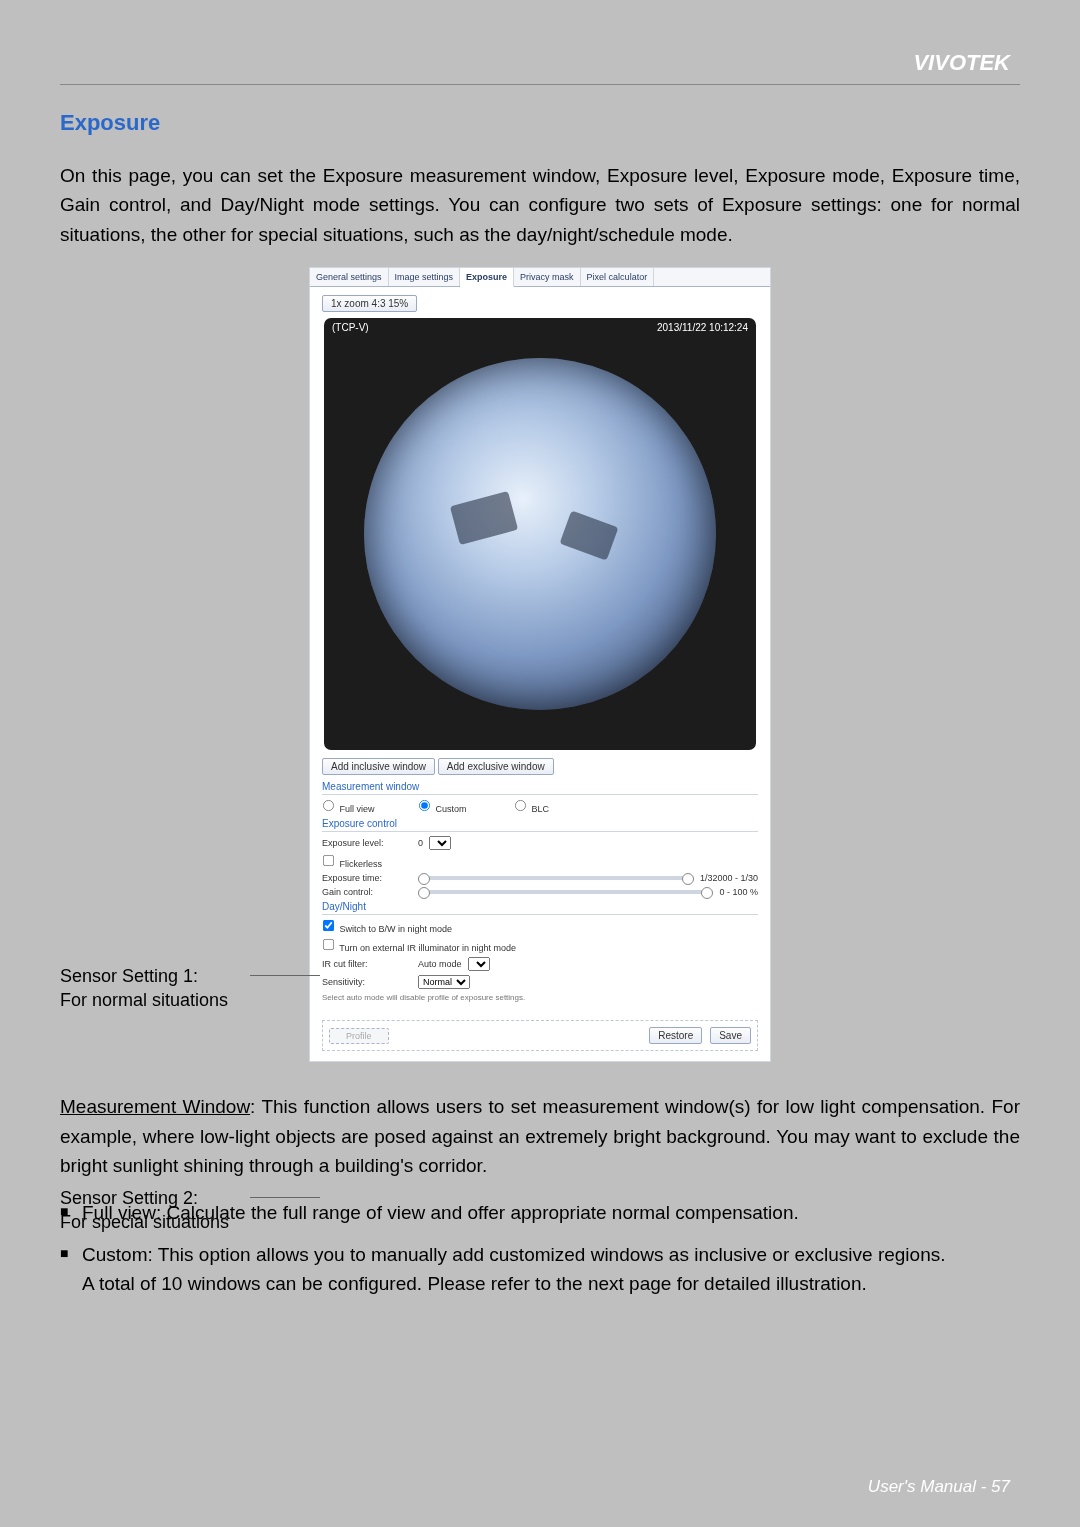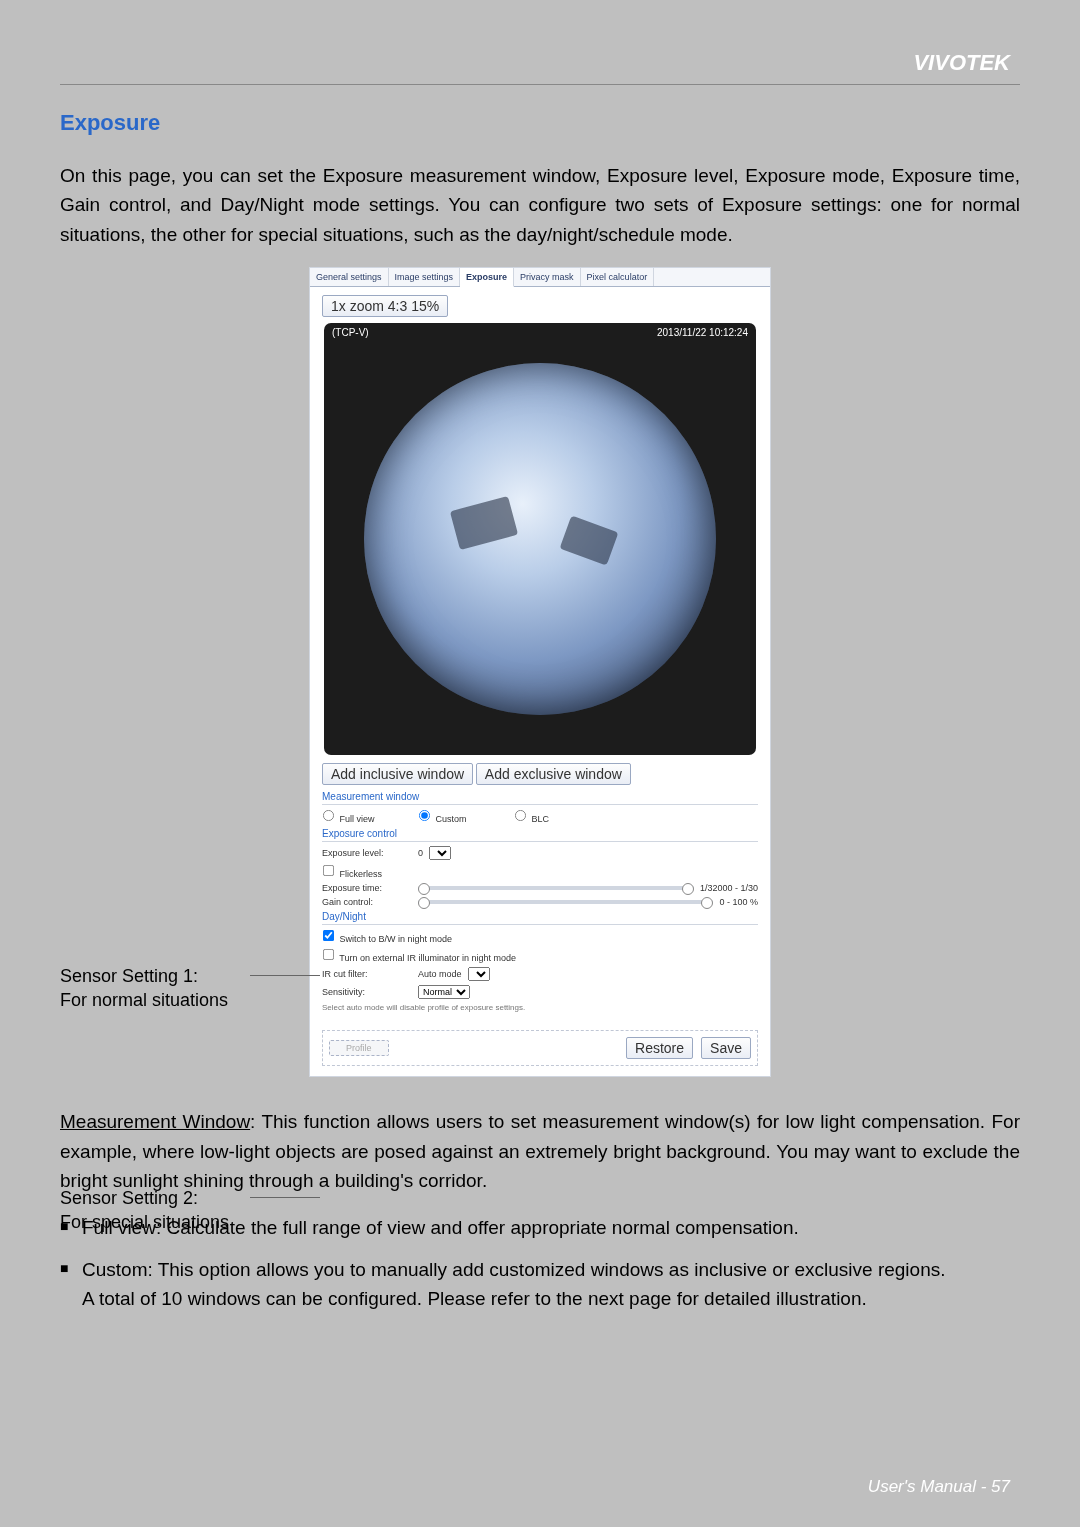--- a/index.html
+++ b/index.html
@@ -80,21 +80,21 @@
     color:#2a3d66;
     white-space:nowrap;
   }
   .tab.active { background:#fff; border-bottom:1px solid #fff; margin-bottom:-1px; font-weight:bold;}
   .inner { padding:8px 12px; }
   .btn {
     display:inline-block;
     border:1px solid #9aa8c2;
     background:linear-gradient(#fdfdfd,#e9edf5);
     padding:2px 8px;
-    font-size:14px;
+    font-size:10px;
     border-radius:2px;
     color:#333;
   }
   .video-box {
     width:432px; height:432px;
     background:#1c1c1c;
     margin:6px auto 8px auto;
     position:relative;
     overflow:hidden;
     border-radius:7px;

